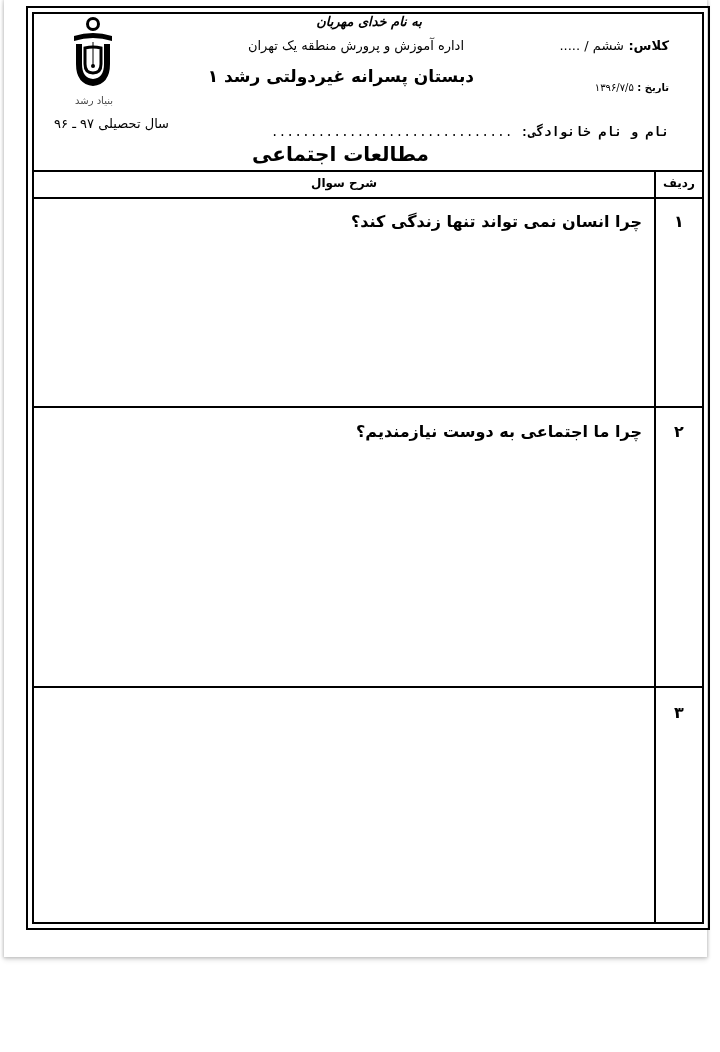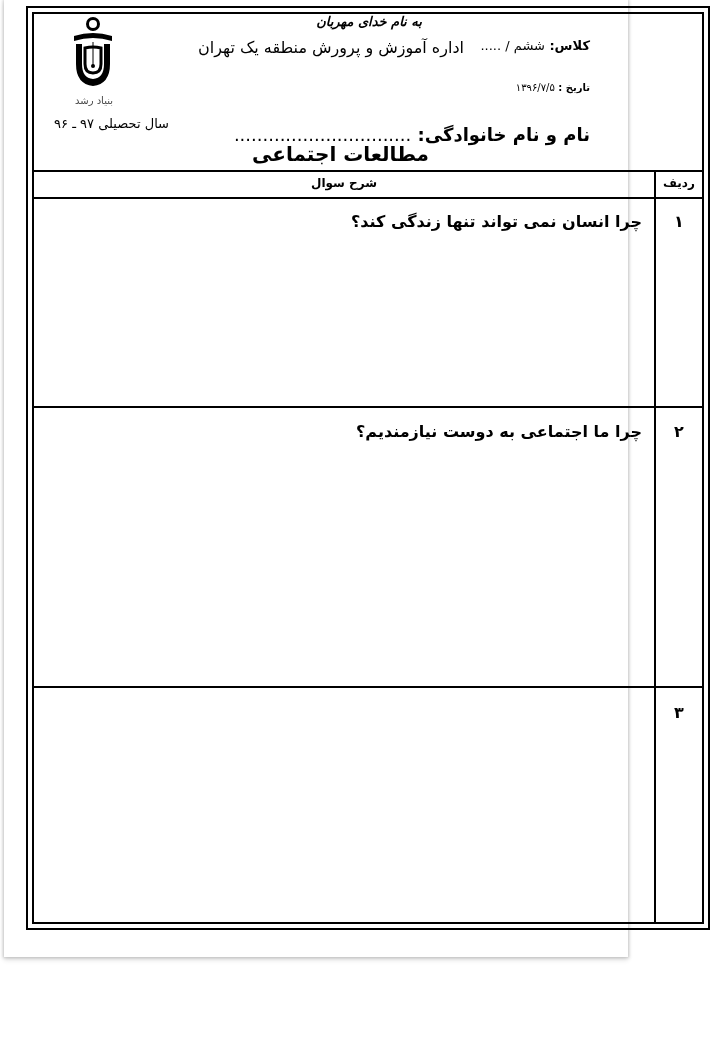--- a/index.html
+++ b/index.html
@@ -1,41 +1,41 @@
 <!DOCTYPE html>
 <html><head>
 <meta charset="utf-8">
 <style>
   html, body { margin: 0; padding: 0; }
   body {
     width: 720px; height: 1052px; background: #ffffff; position: relative; overflow: hidden;
     font-family: "DejaVu Sans", sans-serif; color: #000;
   }
   .page {
-    position: absolute; left: 4px; top: 0; width: 624px; height: 957px; background: #fff;
+    position: absolute; left: 4px; top: 0; width: 703px; height: 957px; background: #fff;
     box-shadow: 0 0 3px 1px rgba(0,0,0,0.18), 0 3px 5px rgba(0,0,0,0.12);
   }
   .outer {
     position: absolute; left: 22px; top: 6px; width: 684px; height: 924px;
     box-sizing: border-box; border: 2px solid #000;
   }
   .inner {
     position: absolute; left: 28px; top: 12px; width: 672px; height: 912px;
     box-sizing: border-box; border: 2px solid #000;
   }
   .abs { position: absolute; white-space: nowrap; direction: rtl; }
   .basmala { top: 14px; left: 300px; width: 130px; text-align: center; font-size: 13px; font-weight: bold; font-style: italic; }
-  .office { top: 38px; left: 260px; width: 200px; font-size: 16px; }
+  .office { top: 38px; left: 260px; width: 200px; font-size: 13px; }
   .school { top: 66px; left: 250px; width: 220px; text-align: center; font-size: 17px; font-weight: bold; }
   .subject { top: 142px; left: 300px; width: 125px; text-align: right; font-size: 20px; font-weight: bold; }
   .class-line { top: 38px; right: 38px; font-size: 13px; font-weight: bold; }
   .class-line .val { font-weight: normal; }
   .date-line { top: 82px; right: 38px; font-size: 10px; font-weight: bold; }
   .date-line .val { font-weight: normal; }
-  .name-line { top: 124px; right: 38px; font-size: 18px; font-weight: bold; }
+  .name-line { top: 124px; right: 38px; font-size: 13px; font-weight: bold; font-family: Liberation Mono, monospace; }
   .name-line .val { font-weight: normal; letter-spacing: -1px; }
   .year { top: 116px; left: 40px; width: 125px; text-align: right; font-size: 13px; }
   .logo { position: absolute; left: 64px; top: 16px; width: 50px; height: 84px; }
   .logo-caption { position: absolute; left: 66px; top: 95px; width: 48px; text-align: center; font-size: 10px; color: #444; direction: rtl; }
 
   .table { position: absolute; left: 30px; top: 170px; width: 668px; height: 754px; }
   .hline { position: absolute; left: 0; width: 668px; height: 2px; background: #000; }
   .vline { position: absolute; left: 620px; width: 2px; background: #000; }
   .th-desc { position: absolute; top: 6px; left: 0; width: 620px; text-align: center; font-size: 12px; font-weight: bold; direction: rtl; }
   .th-num { position: absolute; top: 6px; left: 622px; width: 46px; text-align: center; font-size: 12px; font-weight: bold; direction: rtl; }
@@ -44,20 +44,21 @@
 </style>
 </head>
 <body>
 
 <div class="page">
   <div class="outer"></div>
   <div class="inner"></div>
 
   <div class="abs basmala">به نام خدای مهربان</div>
   <div class="abs office">اداره آموزش و پرورش منطقه یک تهران</div>
+  <div class="abs school">دبستان پسرانه غیردولتی رشد ۱</div>
   <div class="abs subject">مطالعات اجتماعی</div>
 
   <div class="abs class-line">
     <span>کلاس:</span>
     <span class="val">ششم / .....</span>
   </div>
   <div class="abs date-line">
     <span>تاریخ :</span>
     <span class="val">۱۳۹۶/۷/۵</span>
   </div>

